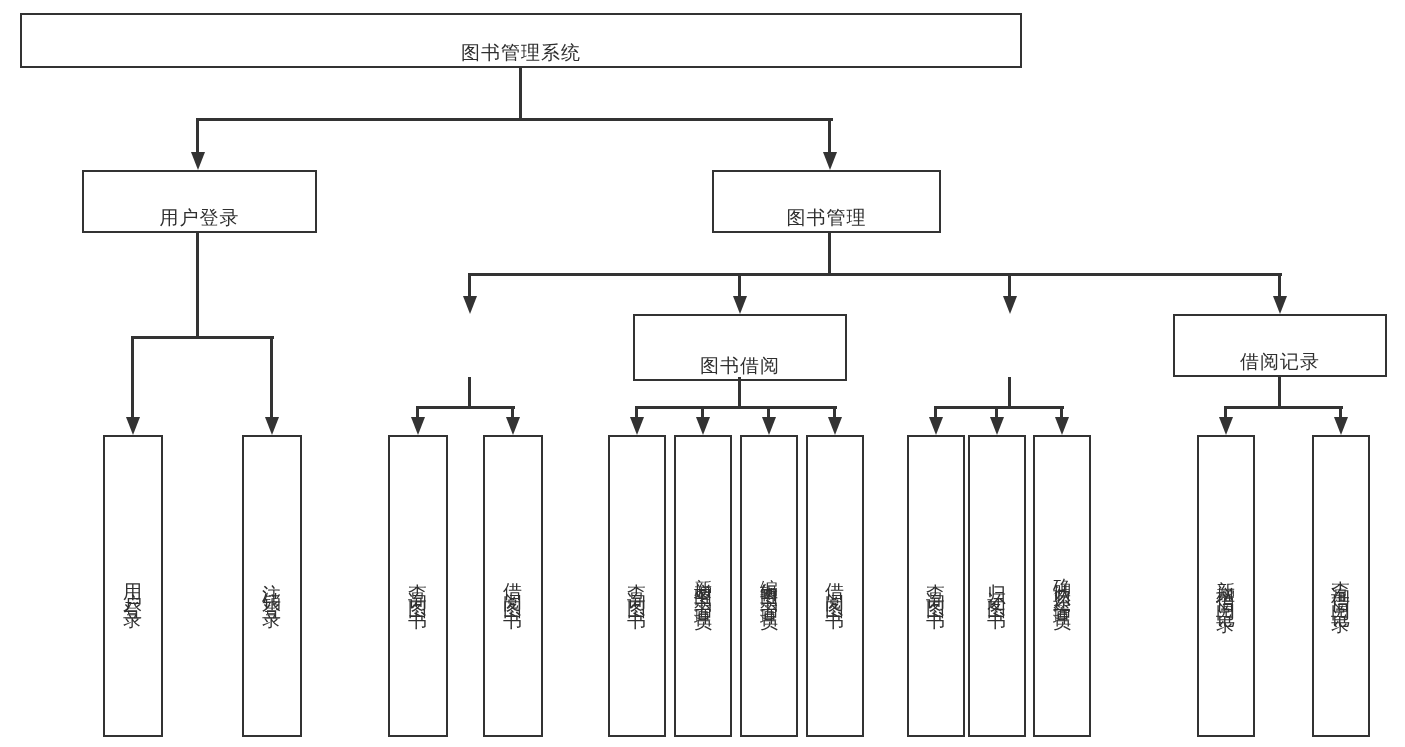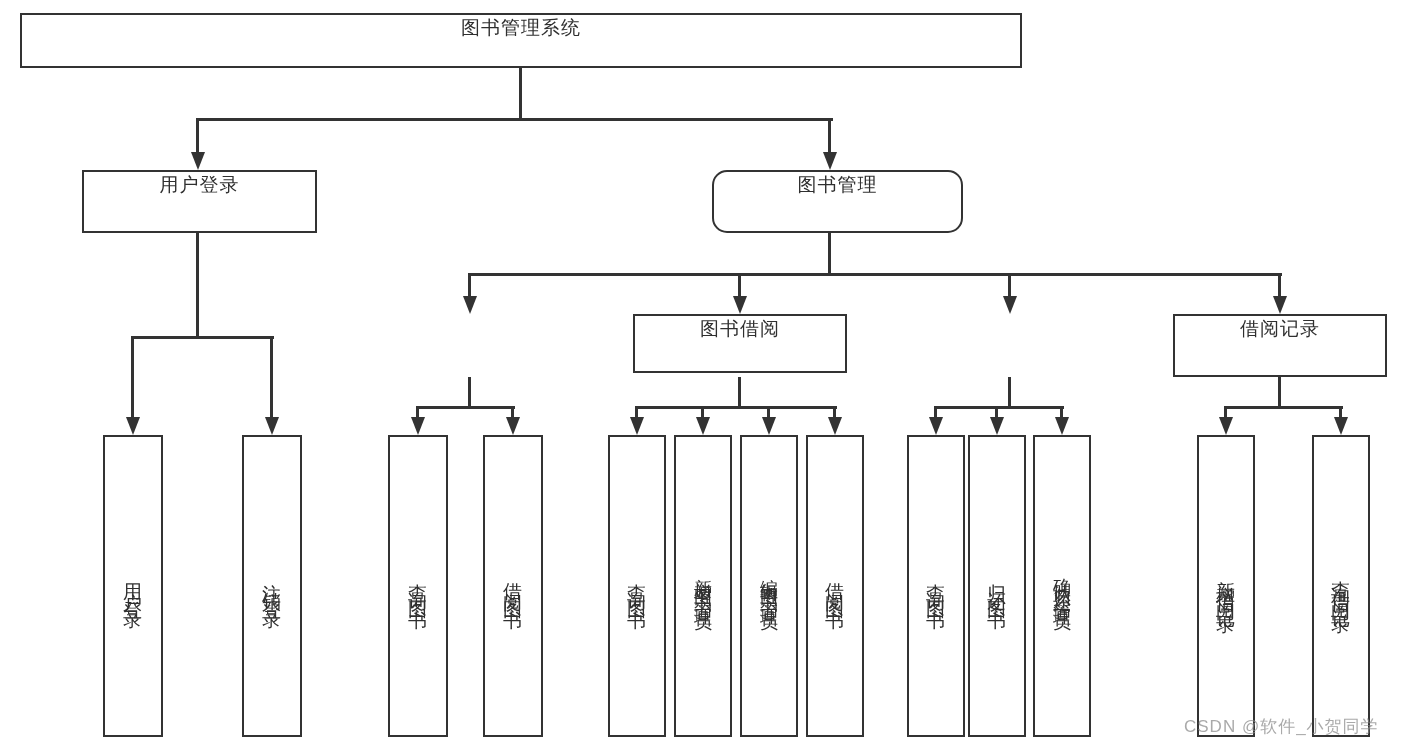--- a/index.html
+++ b/index.html
@@ -11,21 +11,21 @@
     font-family: "Liberation Sans", "DejaVu Sans", sans-serif;
     color: #2f2f2f;
     overflow: hidden;
   }
   .hbox {
     position: absolute;
     box-sizing: border-box;
     border: 2px solid #333333;
     background: #ffffff;
     display: flex;
-    align-items: flex-start;
+    align-items: flex-end;
     justify-content: center;
     font-size: 19px;
     letter-spacing: 1px;
     white-space: nowrap;
   }
   .vbox {
     position: absolute;
     box-sizing: border-box;
     border: 2px solid #333333;
     background: #ffffff;
@@ -72,21 +72,21 @@
   <div class="vline" style="left:519px; top:68px; height:53px;"></div>
   <div class="hline" style="left:196px; top:118px; width:637px;"></div>
   <div class="vline" style="left:196px; top:118px; height:36px;"></div>
   <div class="arrowhead" style="left:191px; top:152px;"></div>
   <div class="vline" style="left:828px; top:118px; height:36px;"></div>
   <div class="arrowhead" style="left:823px; top:152px;"></div>
 
   <div class="hbox" style="left:82px; top:170px; width:235px; height:63px;">
     <span>用户登录</span>
   </div>
-  <div class="hbox" style="left:712px; top:170px; width:251px; height:63px;border-radius:15px;">
+  <div class="hbox" style="left:712px; top:170px; width:229px; height:63px;">
     <span>图书管理</span>
   </div>
 
   <div class="vline" style="left:196px; top:233px; height:106px;"></div>
   <div class="hline" style="left:131px; top:336px; width:143px;"></div>
   <div class="vline" style="left:131px; top:336px; height:84px;"></div>
   <div class="arrowhead" style="left:126px; top:417px;"></div>
   <div class="vline" style="left:270px; top:336px; height:84px;"></div>
   <div class="arrowhead" style="left:265px; top:417px;"></div>
 
@@ -94,21 +94,21 @@
   <div class="hline" style="left:468px; top:273px; width:814px;"></div>
   <div class="vline" style="left:468px; top:273px; height:26px;"></div>
   <div class="arrowhead" style="left:463px; top:296px;"></div>
   <div class="vline" style="left:738px; top:273px; height:26px;"></div>
   <div class="arrowhead" style="left:733px; top:296px;"></div>
   <div class="vline" style="left:1008px; top:273px; height:26px;"></div>
   <div class="arrowhead" style="left:1003px; top:296px;"></div>
   <div class="vline" style="left:1278px; top:273px; height:26px;"></div>
   <div class="arrowhead" style="left:1273px; top:296px;"></div>
 
-  <div class="hbox" style="left:633px; top:314px; width:214px; height:59px;">
+  <div class="hbox" style="left:633px; top:314px; width:214px; height:67px;">
     <span>图书借阅</span>
   </div>
   <div class="hbox" style="left:1173px; top:314px; width:214px; height:63px;">
     <span>借阅记录</span>
   </div>
 
   <div class="vline" style="left:468px; top:377px; height:32px;"></div>
   <div class="hline" style="left:416px; top:406px; width:99px;"></div>
   <div class="vline" style="left:416px; top:406px; height:14px;"></div>
   <div class="arrowhead" style="left:411px; top:417px;"></div>
@@ -179,15 +179,14 @@
     <span class="vtext" style="letter-spacing:5px; font-size:18px;">确认归还（管理员）</span>
   </div>
 
   <div class="vbox" style="left:1197px; top:435px; width:58px; height:302px;">
     <span class="vtext" style="letter-spacing:7px;">新增借阅记录</span>
   </div>
   <div class="vbox" style="left:1312px; top:435px; width:58px; height:302px;">
     <span class="vtext" style="letter-spacing:7px;">查询借阅记录</span>
   </div>
 
-  <div class="watermark">CSDN @软件_小贺同学</div>
 
 </div>
 
 </body></html>

